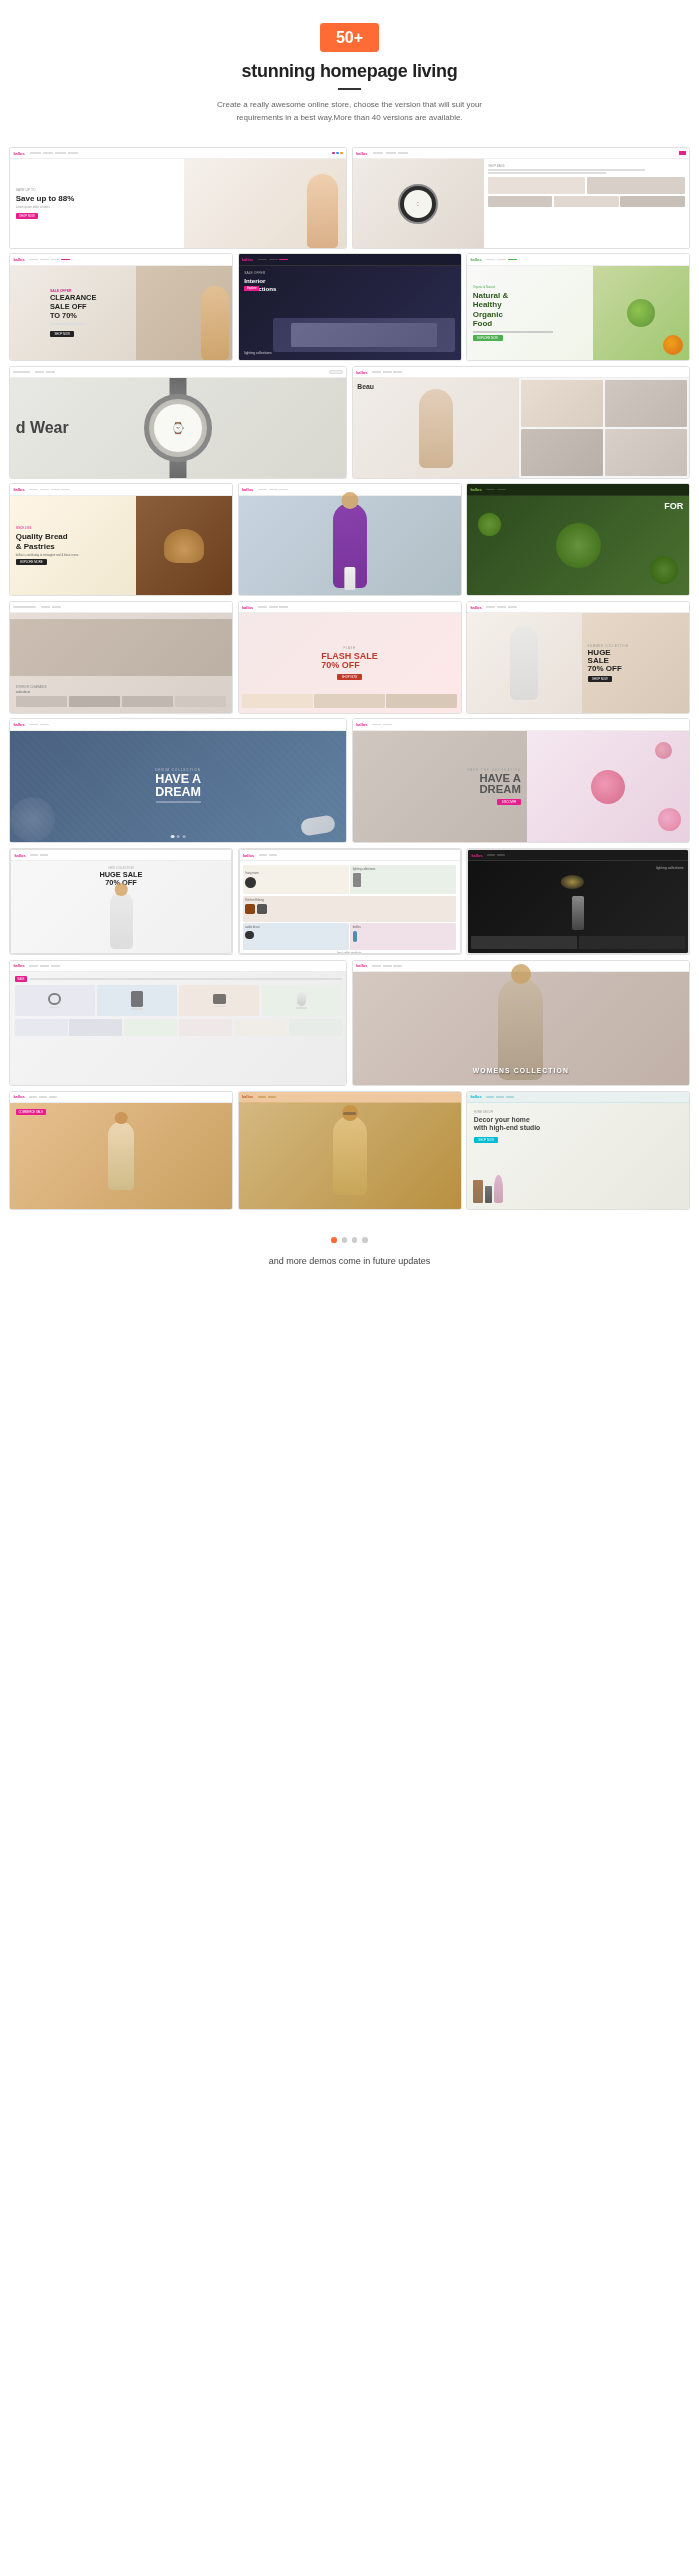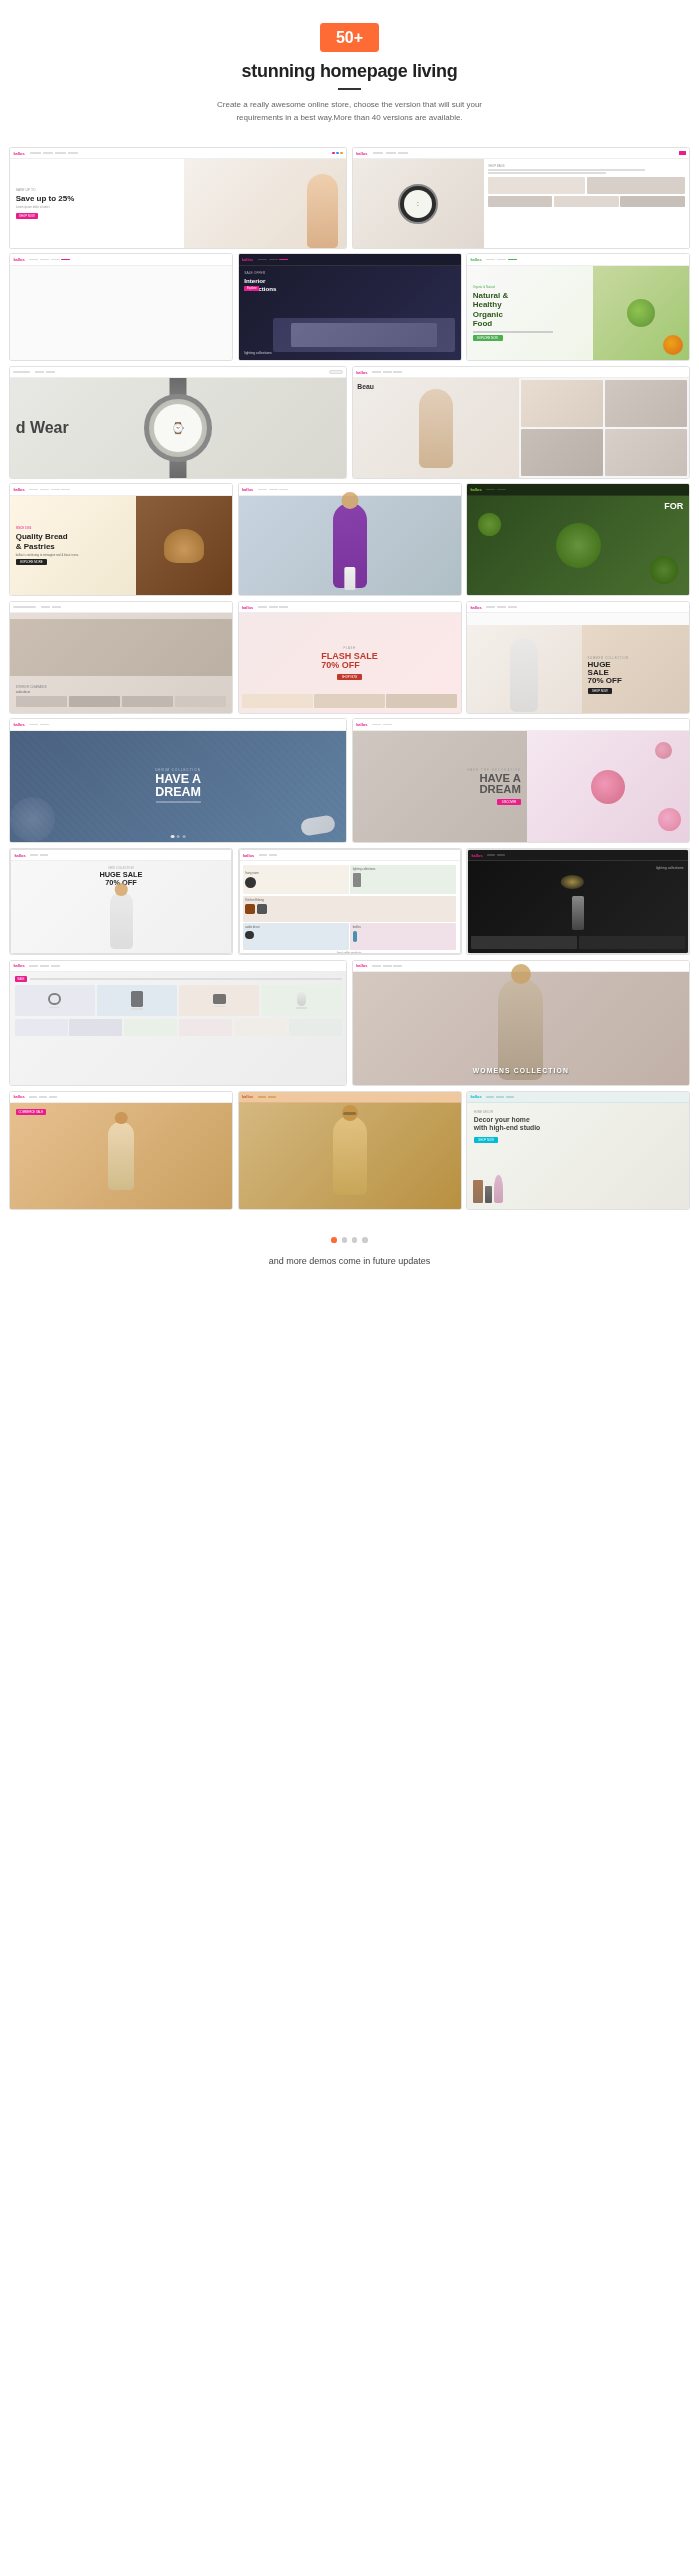--- a/index.html
+++ b/index.html
@@ -160,21 +160,21 @@
         </div>
         <div class="color-dots" style="margin-left:auto;">
           <div class="color-dot" style="background:#e91e8c;"></div>
           <div class="color-dot" style="background:#2196f3;"></div>
           <div class="color-dot" style="background:#ff9800;"></div>
         </div>
       </div>
       <div style="display:flex; height:calc(100% - 11.3px); background:#fff;">
         <div style="flex:1; padding:5.7px; display:flex; flex-direction:column; justify-content:center;">
           <div style="font-size:3.4px; color:#999; margin-bottom:1.7px;">SAVE UP TO</div>
-          <div style="font-size:8px; font-weight:800; color:#222; line-height:1.2;">Save up to 25%</div>
+          <div style="font-size:8px; font-weight:800; color:#222; line-height:1.2;">Save up to 88%</div>
           <div style="font-size:2.8px; color:#999; margin:1.7px 0;">Lorem ipsum dolor sit amet</div>
           <div style="display:inline-block; background:#e91e8c; color:#fff; font-size:2.8px; padding:1.1px 3.4px; border-radius:1.1px; margin-top:2.3px; width:fit-content;">SHOP NOW</div>
         </div>
         <div style="flex:1; position:relative; background:linear-gradient(135deg,#f5f0eb,#e8ddd0);">
           <div style="position:absolute; bottom:0; right:8.5px; width:31px; height:74px; background:linear-gradient(to bottom,#f0c8a0,#d4a070); border-radius:16px 16px 4.5px 4.5px; opacity:0.75;"></div>
         </div>
       </div>
 
       <div style="background:#f5f5f5; padding:2.3px 3.4px; display:flex; gap:1.7px; border-top:0.6px solid #eee;">
         
@@ -227,20 +227,34 @@
       <div style="background:transparent; border:0.6px solid #e0e0e0; border-radius:2.3px; overflow:hidden; height:100%;">
         <div style="height:11.3px; background:#fff; border-bottom:0.6px solid #eee; display:flex; align-items:center; padding:0 3.4px; gap:2.3px;">
           <span style="font-size:4px; font-weight:800; color:#e91e8c;">kallos</span>
           <div style="display:flex; gap:1.7px; margin-left:2.3px;">
             <div style="width:9px;height:1.7px;background:#ddd;border-radius:0.6px;"></div>
             <div style="width:9px;height:1.7px;background:#ddd;border-radius:0.6px;"></div>
             <div style="width:9px;height:1.7px;background:#ddd;border-radius:0.6px;"></div>
             <div style="width:9px;height:1.7px;background:#e91e8c;border-radius:0.6px;"></div>
           </div>
         </div>
+        <div style="display:flex; height:calc(100% - 11.3px);">
+          <div style="flex:1.2; background:linear-gradient(135deg,#f0ebe5,#e0d8cc); position:relative; display:flex; align-items:center; justify-content:center; padding:5.7px;">
+            <div>
+              <div style="font-size:3.4px; color:#e91e8c; font-weight:600; margin-bottom:1.7px;">SALE OFFER</div>
+              <div style="font-size:7.4px; font-weight:800; color:#222; line-height:1.2;">CLEARANCE<br>SALE OFF<br>TO 70%</div>
+              <div style="height:1.7px;background:#ddd;width:80%;border-radius:0.6px;margin:2.3px 0;"></div>
+              <div style="display:inline-block;background:#222;color:#fff;font-size:2.8px;padding:1.1px 4.5px;border-radius:1.1px;">SHOP NOW</div>
+            </div>
+          </div>
+          <div style="flex:1; background:linear-gradient(135deg,#d4c4b0,#c4b4a0); position:relative;">
+
+            <div style="position:absolute; bottom:0; right:2.8px; width:28px; height:74px; background:linear-gradient(to bottom,#e8c090,#d0a060); border-radius:14px 14px 4.5px 4.5px; opacity:0.8;"></div>
+          </div>
+        </div>
       </div>
     </div>
 
     <div class="col-third mock-screenshot" style="min-height:108px; border:none;">
       <div style="background:transparent; border:0.6px solid #e0e0e0; border-radius:2.3px; overflow:hidden; height:100%;">
         <div style="height:11.3px; background:#1a1a2e; border-bottom:0.6px solid #333; display:flex; align-items:center; padding:0 3.4px; gap:2.3px;">
           <span style="font-size:4px; font-weight:800; color:#e91e8c;">kallos</span>
           <div style="display:flex; gap:1.7px; margin-left:2.3px;">
             <div style="width:9px;height:1.7px;background:#444;border-radius:0.6px;"></div>
             <div style="width:9px;height:1.7px;background:#444;border-radius:0.6px;"></div>
@@ -496,21 +510,21 @@
     <div class="col-third mock-screenshot" style="min-height:113px; border:none;">
       <div style="background:transparent; border:0.6px solid #e0e0e0; border-radius:2.3px; overflow:hidden; height:100%;">
         <div style="height:11.3px; background:#fff; border-bottom:0.6px solid #eee; display:flex; align-items:center; padding:0 3.4px; gap:2.3px;">
           <span style="font-size:4px; font-weight:800; color:#e91e8c;">kallos</span>
           <div style="display:flex; gap:1.7px; margin-left:2.3px;">
             <div style="width:9px;height:1.7px;background:#ddd;border-radius:0.6px;"></div>
             <div style="width:9px;height:1.7px;background:#ddd;border-radius:0.6px;"></div>
             <div style="width:9px;height:1.7px;background:#ddd;border-radius:0.6px;"></div>
           </div>
         </div>
-        <div style="display:flex; height:calc(100% - 11.3px);margin-top:12px;">
+        <div style="display:flex; height:calc(100% - 11.3px);">
 
           <div style="flex:1.2; background:linear-gradient(135deg,#f5f0eb,#e8e0d8); position:relative; display:flex; align-items:center; justify-content:center;">
             <div style="width:28px; height:74px; background:linear-gradient(to bottom,#e8e8e8,#d8d8d8); border-radius:14px 14px 5.7px 5.7px; opacity:0.8;"></div>
           </div>
 
           <div style="flex:1; background:linear-gradient(135deg,#e8d8c8,#d8c8b8); padding:5.7px; display:flex; flex-direction:column; justify-content:center; align-items:flex-start;">
             <div style="font-size:2.8px; color:#999; letter-spacing:0.6px; margin-bottom:1.1px;">SUMMER COLLECTION</div>
             <div style="font-size:8px; font-weight:900; color:#222; line-height:1;">HUGE<br>SALE<br>70% OFF</div>
             <div style="display:inline-block;background:#222;color:#fff;font-size:2.8px;padding:1.1px 4.5px;border-radius:1.1px;margin-top:3.4px;">SHOP NOW</div>
           </div>

